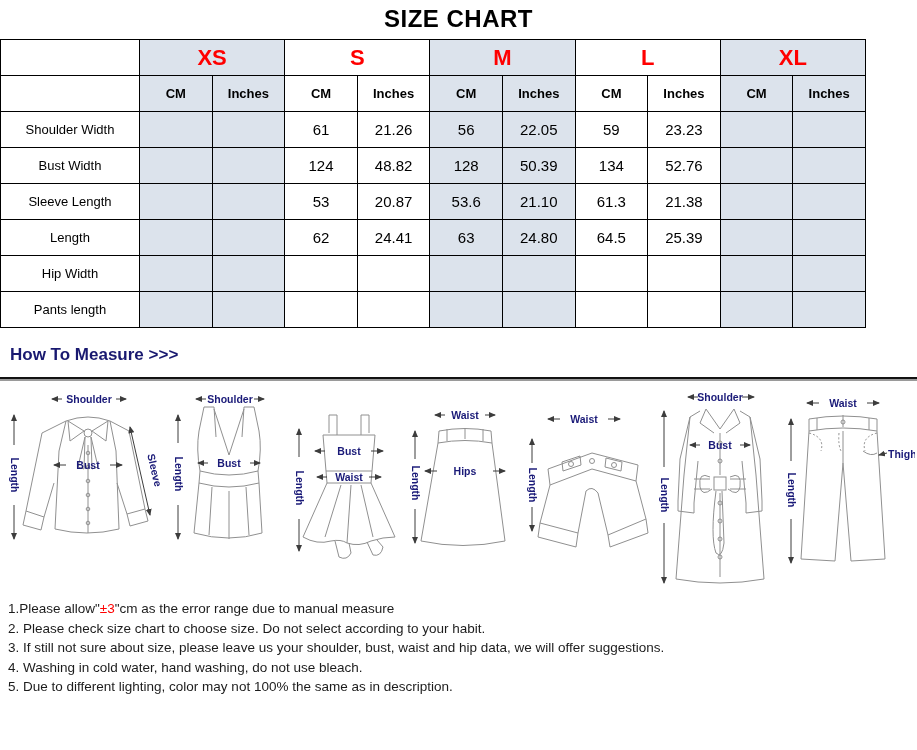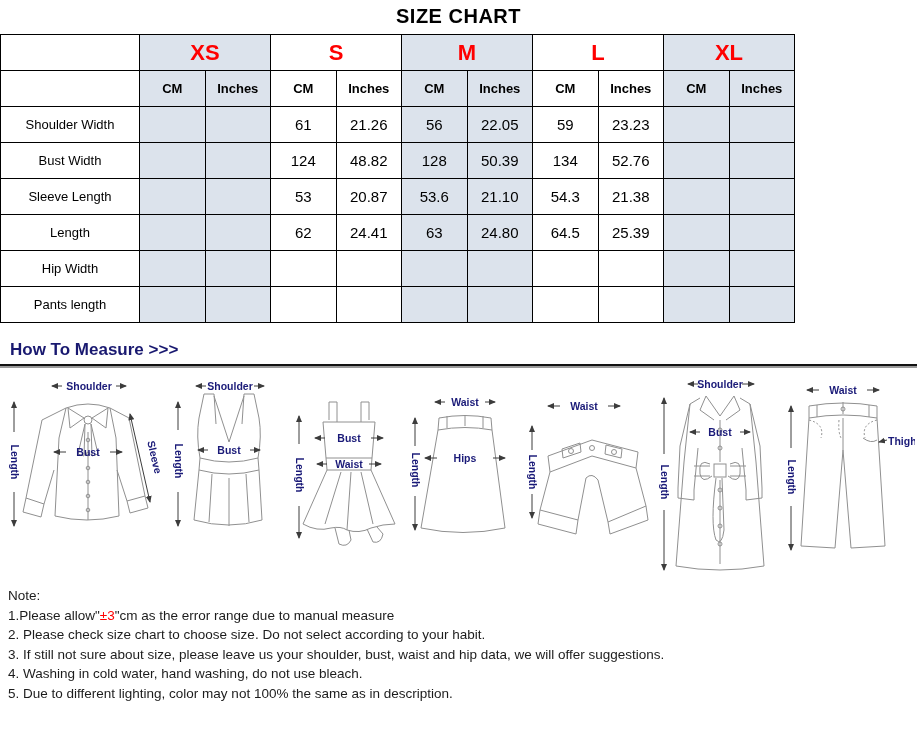--- a/index.html
+++ b/index.html
@@ -2,36 +2,36 @@
 <html><head>
 <meta charset="utf-8">
 <style>
   * { box-sizing: border-box; }
   html,body { margin:0; padding:0; background:#fff; }
   body {
     width:917px; height:750px; overflow:hidden;
     font-family:"Liberation Sans", sans-serif; color:#111;
   }
   .page-title {
-    text-align:center; font-weight:bold; font-size:20px; letter-spacing:.5px;
+    text-align:center; font-weight:bold; font-size:24px; letter-spacing:.5px;
     padding:5px 0 6px 0; color:#000;
   }
-  table.size-table { border-collapse:collapse; table-layout:fixed; width:795px; }
+  table.size-table { border-collapse:collapse; table-layout:fixed; width:866px; }
   table.size-table td {
     border:1px solid #000; text-align:center; vertical-align:middle;
     height:36px; padding:0; overflow:hidden; background:#fff;
   }
   td.shade { background:#dce3ec !important; }
   td.size-name { font-size:22px; font-weight:bold; color:#ff0000; }
   td.unit { font-size:13px; font-weight:bold; color:#000; }
   td.lbl { font-size:13px; color:#000;margin-left:24px; }
   td.val { font-size:15px; color:#000; }
   .measure-heading {
     color:#191970; font-weight:bold; font-size:17px;
-    margin:17px 0 4px 10px;
+    margin:17px 0 12px 10px;
   }
   .rule { height:4px; background:#121212; border-bottom:2px solid #9a9a9a; }
   .garments {
     display:flex; justify-content:space-between; align-items:flex-start;
     padding:6px 2px 0 2px; height:210px;
   }
   .garments svg { display:block; }
   .mt16 { margin-top:16px; } .mt18 { margin-top:18px; } .mt6 { margin-top:6px; }
   .m-label {
     font-family:"Liberation Sans", sans-serif; font-weight:bold;
@@ -102,21 +102,21 @@
         <td class="val shade"></td>
       </tr>
       <tr>
         <td class="lbl">Sleeve Length</td>
         <td class="val shade"></td>
         <td class="val shade"></td>
         <td class="val">53</td>
         <td class="val">20.87</td>
         <td class="val shade">53.6</td>
         <td class="val shade">21.10</td>
-        <td class="val">54.3</td>
+        <td class="val">61.3</td>
         <td class="val">21.38</td>
         <td class="val shade"></td>
         <td class="val shade"></td>
       </tr>
       <tr>
         <td class="lbl">Length</td>
         <td class="val shade"></td>
         <td class="val shade"></td>
         <td class="val">62</td>
         <td class="val">24.41</td>
@@ -412,19 +412,18 @@
       <line x1="106" y1="60" x2="98" y2="62" marker-end="url(#ae)"></line>
     </g>
     <text class="m-label" x="62" y="14" text-anchor="middle">Waist</text>
     <text class="m-label" x="10" y="100" text-anchor="middle" transform="rotate(90 10 97)">Length</text>
     <text class="m-label" x="107" y="65" text-anchor="start">Thigh</text>
   </svg>
 
 </div>
 
 <div class="notes">
-  <div>Note:</div>
   <div><span>1.Please allow"</span><span class="red">±3</span><span>"cm as the error range due to manual measure</span></div>
   <div>2. Please check size chart to choose size. Do not select according to your habit.</div>
   <div>3. If still not sure about size, please leave us your shoulder, bust, waist and hip data, we will offer suggestions.</div>
   <div>4. Washing in cold water, hand washing, do not use bleach.</div>
   <div>5. Due to different lighting, color may not 100% the same as in description.</div>
 </div>
 
 </body></html>

